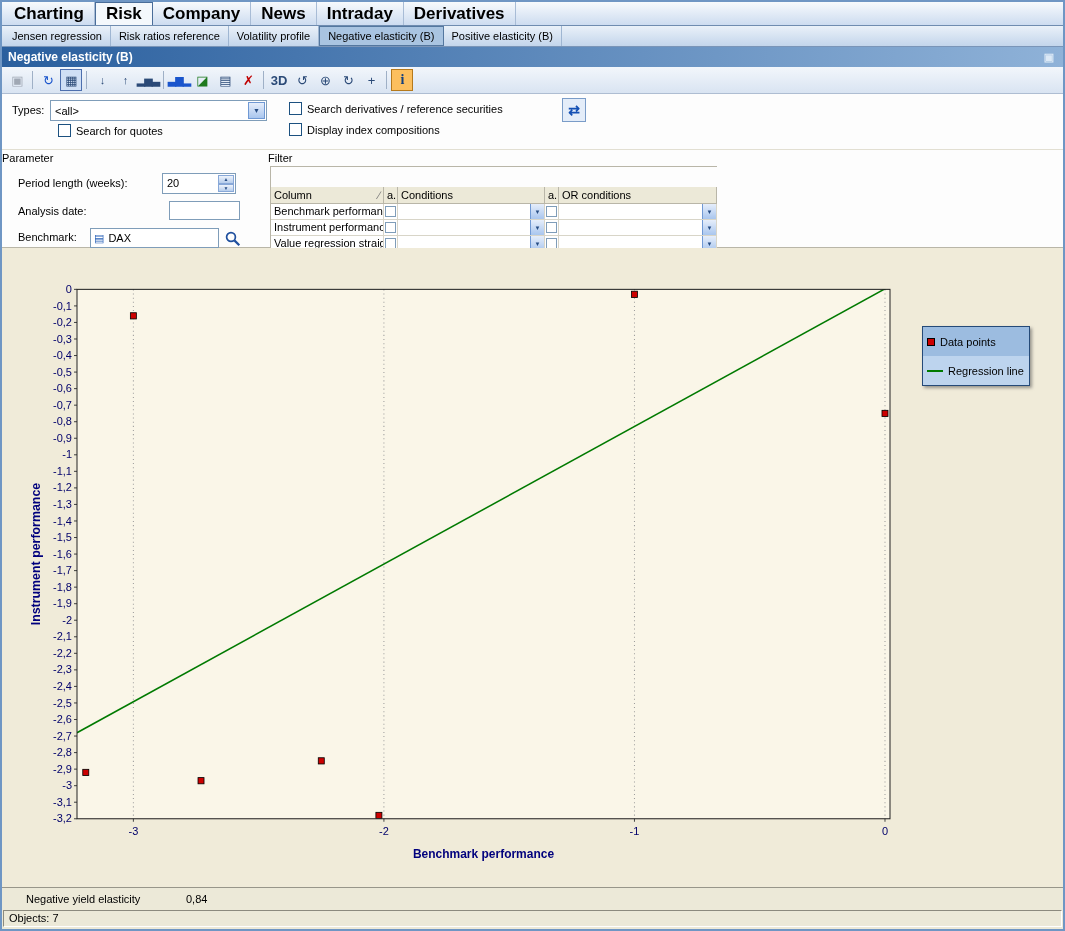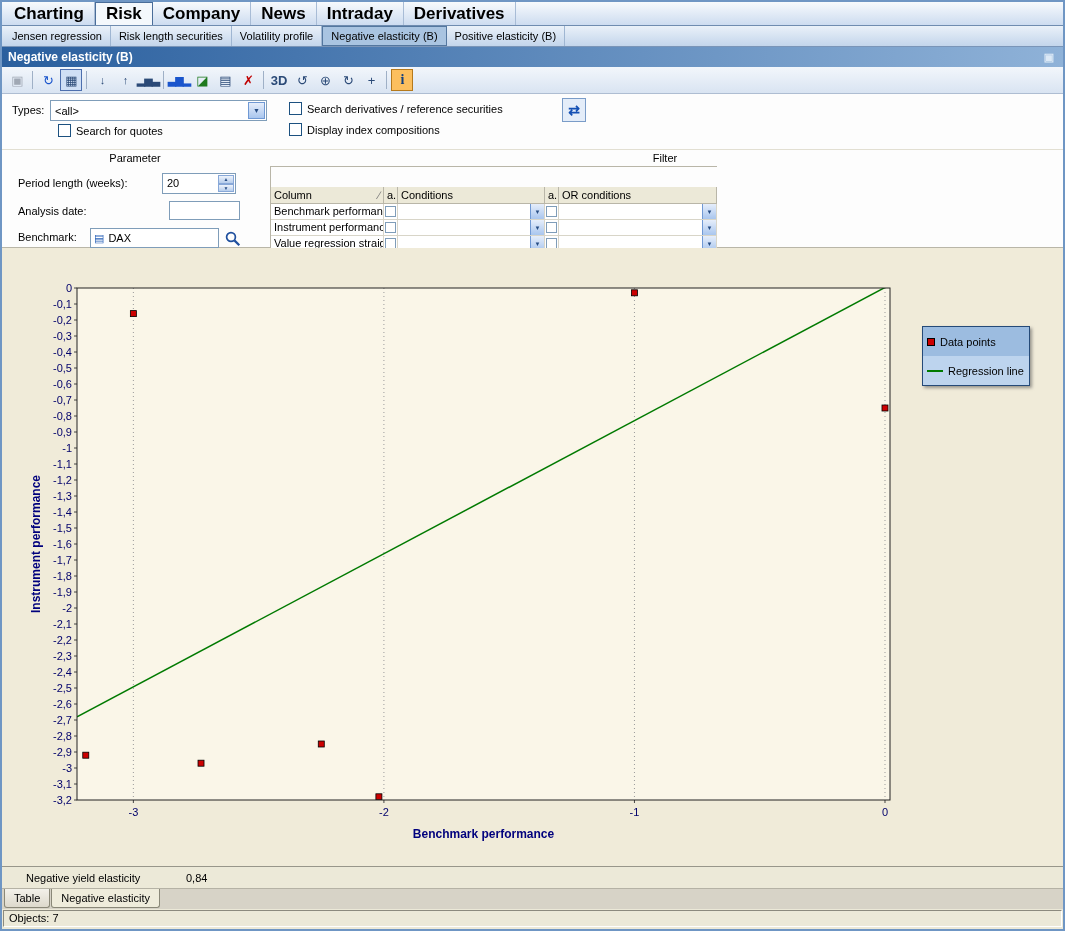--- a/index.html
+++ b/index.html
@@ -52,21 +52,21 @@
   .combo-arrow { width:17px; height:17px; margin:1px; background:linear-gradient(#e6eefb,#a9c6ee);
                  border:1px solid #7099d4; display:flex; align-items:center; justify-content:center;
                  font-size:7px; color:#274d84; }
   .cb { width:13px; height:13px; border:1px solid #1c5180; background:#fff; position:absolute; }
   .refresh-btn { position:absolute; left:560px; top:4px; width:24px; height:24px; background:#e4edf9;
                  border:1px solid #7a9cc8; color:#1450b4; font-weight:bold; display:flex;
                  align-items:center; justify-content:center; font-size:14px; }
 
   
   .param-panel { height:98px; background:#fdfdfd; position:relative; border-bottom:1px solid #b9b6a8; flex:0 0 auto; }
-  .sec-header { position:absolute; top:2px; text-align:center; }
+  .sec-header { position:absolute; top:2px; }
   .sec-header.param { left:0; width:266px; }
   .sec-header.filter { left:266px; right:1px; }
   .spin { position:absolute; left:160px; top:23px; width:74px; height:21px; border:1px solid #7f9db9; background:#fff; }
   .spin-text { padding:3px 4px; }
   .spin-btns { position:absolute; right:1px; top:1px; width:16px; height:17px; display:flex; flex-direction:column; }
   .spin-up,.spin-down { flex:1; background:linear-gradient(#eef3fb,#b6cdec); border:1px solid #88a8d8;
                         font-size:5px; display:flex; align-items:center; justify-content:center; color:#2a4f86; }
   .txt { position:absolute; border:1px solid #7f9db9; background:#fff; }
   .bench { position:absolute; left:88px; top:78px; width:129px; height:20px; border:1px solid #7f9db9;
            background:#fff; display:flex; align-items:center; gap:4px; padding:0 3px; }
@@ -120,21 +120,21 @@
     <div class="menu-tab">Charting</div>
     <div class="menu-tab active">Risk</div>
     <div class="menu-tab">Company</div>
     <div class="menu-tab">News</div>
     <div class="menu-tab">Intraday</div>
     <div class="menu-tab">Derivatives</div>
   </div>
 
   <div class="sub-tabs">
     <div class="sub-tab">Jensen regression</div>
-    <div class="sub-tab">Risk length securities</div>
+    <div class="sub-tab">Risk ratios reference</div>
     <div class="sub-tab">Volatility profile</div>
     <div class="sub-tab active">Negative elasticity (B)</div>
     <div class="sub-tab">Positive elasticity (B)</div>
   </div>
 
   <div class="title-bar">
     <span>Negative elasticity (B)</span>
     <span class="spacer"></span>
     <span class="title-icon">▣</span>
   </div>
@@ -376,22 +376,18 @@
         <span>Regression line</span>
       </div>
     </div>
   </div>
 
   <div class="result-bar">
     <span class="result-label">Negative yield elasticity</span>
     <span>0,84</span>
   </div>
 
-  <div class="bottom-tabs">
-    <div class="btab">Table</div>
-    <div class="btab active">Negative elasticity</div>
-  </div>
 
   <div class="status-bar">
     <div class="status-cell">Objects: 7</div>
   </div>
 
 </div>
 
 </body></html>

